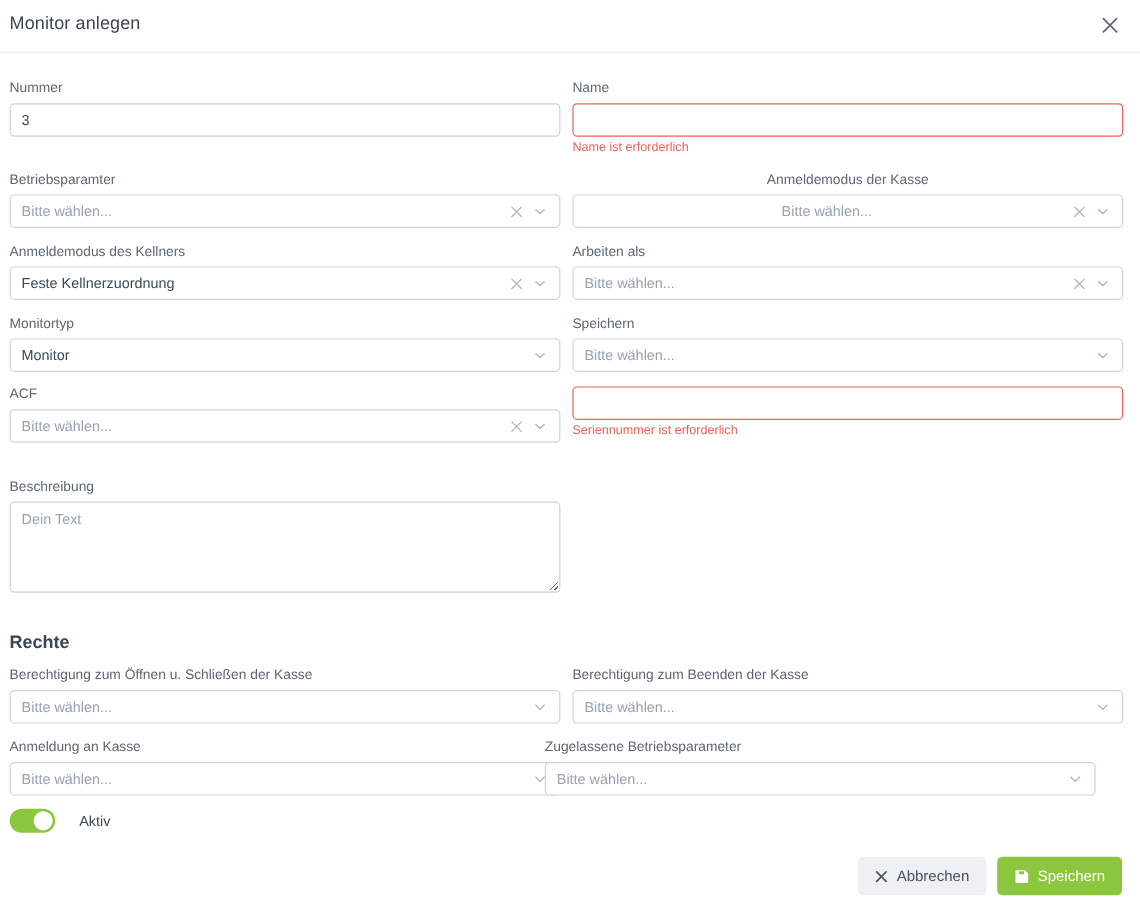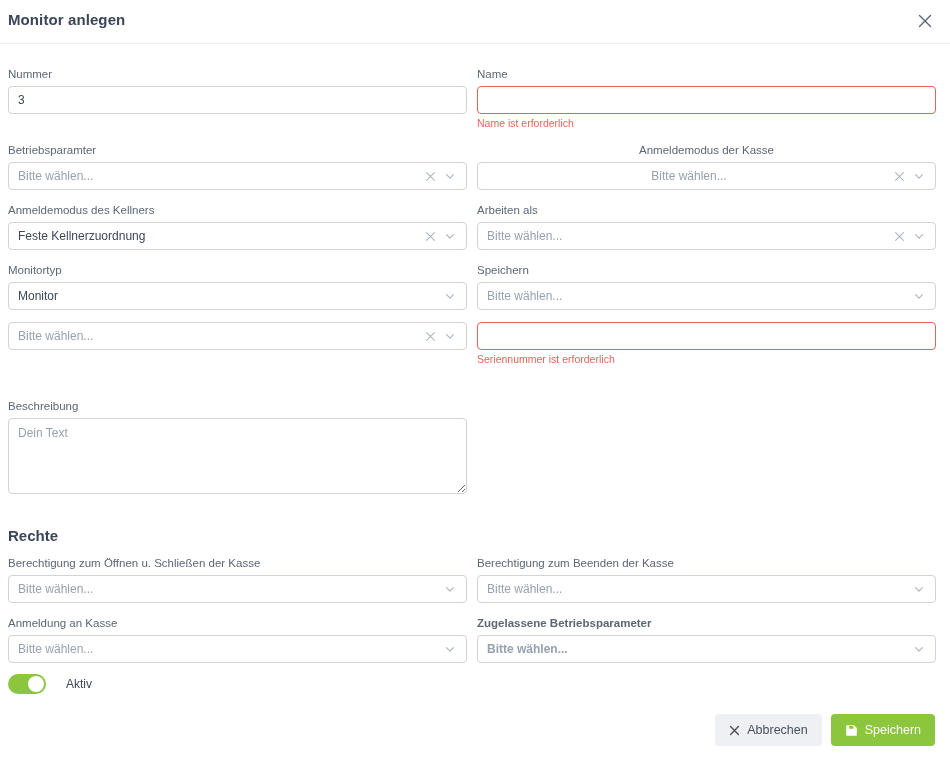--- a/index.html
+++ b/index.html
@@ -14,21 +14,21 @@
   }
   .dialog { position: relative; width: 950px; height: 760px; background:#fff; }
 
   
   .dlg-header {
     position: absolute; left:0; top:0; width:950px; height:44px;
     border-bottom: 1px solid #e9ecef;
   }
   .dlg-title {
     position: absolute; left: 8px; top: 11px;
-    font-size: 15px; font-weight: 700; color: #3b4559; letter-spacing: .1px;
+    font-size: 15px; font-weight: 400; color: #3b4559; letter-spacing: .1px;
   }
   .close-btn {
     position: absolute; right: 12px; top: 8px;
     width: 26px; height: 26px; border:0; background:transparent;
     cursor: pointer; display:flex; align-items:center; justify-content:center;
     padding:0; color:#5a6472;
   }
   .close-btn svg { display:block; }
 
   
@@ -228,20 +228,21 @@
           <span class="adorn">
             <span class="ic">
               <svg width="12" height="12" viewBox="0 0 14 14" fill="none" stroke="currentColor" stroke-width="1.3" stroke-linecap="round" stroke-linejoin="round">
                 <path d="M3 5.5 L7 9.5 L11 5.5"></path>
               </svg>
             </span>
           </span>
         </div>
       </div>
       <div class="field" style="left: 8px; top: 322px; width: 459px;">
+        <label class="field-label">ACF</label>
         <div class="control">
           <span class="val ph">Bitte wählen...</span>
           <span class="adorn">
             <span class="ic">
               <svg width="11" height="11" viewBox="0 0 14 14" fill="none" stroke="currentColor" stroke-width="1.3" stroke-linecap="round">
                 <path d="M2 2 L12 12 M12 2 L2 12"></path>
               </svg>
             </span>
             <span class="ic">
               <svg width="12" height="12" viewBox="0 0 14 14" fill="none" stroke="currentColor" stroke-width="1.3" stroke-linecap="round" stroke-linejoin="round">
@@ -298,21 +299,21 @@
           <span class="val ph">Bitte wählen...</span>
           <span class="adorn">
             <span class="ic">
               <svg width="12" height="12" viewBox="0 0 14 14" fill="none" stroke="currentColor" stroke-width="1.3" stroke-linecap="round" stroke-linejoin="round">
                 <path d="M3 5.5 L7 9.5 L11 5.5"></path>
               </svg>
             </span>
           </span>
         </div>
       </div>
-      <div class="field" style="left: 477px; top: 616px; width: 459px; font-weight: bold;">
+      <div class="field" style="left: 454px; top: 616px; width: 459px;">
         <label class="field-label">Zugelassene Betriebsparameter</label>
         <div class="control">
           <span class="val ph">Bitte wählen...</span>
           <span class="adorn">
             <span class="ic">
               <svg width="12" height="12" viewBox="0 0 14 14" fill="none" stroke="currentColor" stroke-width="1.3" stroke-linecap="round" stroke-linejoin="round">
                 <path d="M3 5.5 L7 9.5 L11 5.5"></path>
               </svg>
             </span>
           </span>

